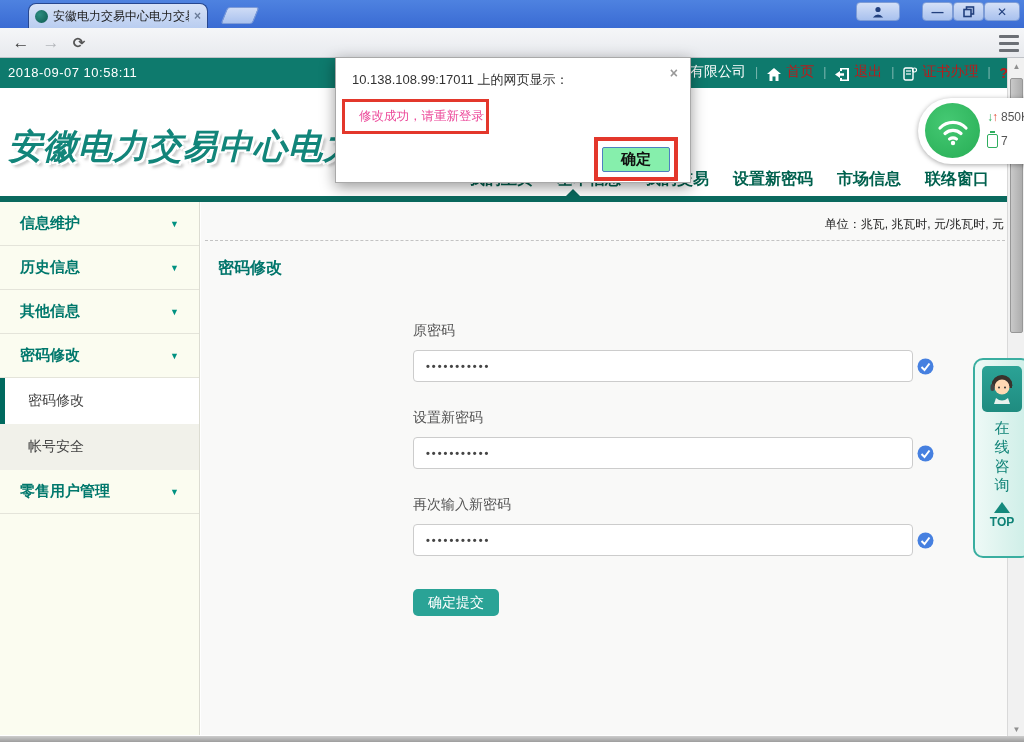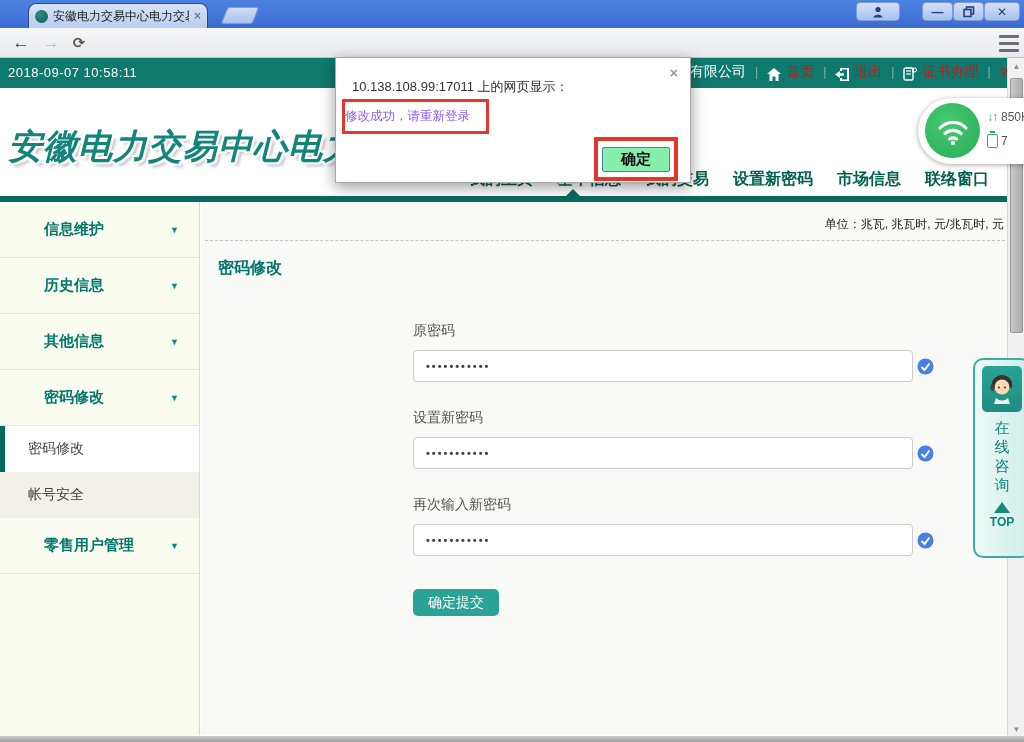--- a/index.html
+++ b/index.html
@@ -60,22 +60,22 @@
     text-shadow:2px 2px 0 #fff,-2px -2px 0 #fff,-2px 2px 0 #fff,2px -2px 0 #fff,4px 4px 3px rgba(90,90,90,.35); }
   
   .main-nav { position:absolute; top:166px; right:35px; display:flex; gap:24px; }
   .nav-item { font-size:16px; font-weight:bold; color:#00614e; line-height:26px; white-space:nowrap; }
   .nav-caret { position:absolute; left:565px; top:189px; width:0; height:0;
     border-left:8px solid transparent; border-right:8px solid transparent; border-bottom:8px solid #0a695e; }
   .nav-underline { position:absolute; left:0; top:196px; width:1007px; height:6px; background:#0a695e; }
   
   .sidebar { position:absolute; left:0; top:202px; width:200px; height:533px; background:#fbfcf0;
     border-right:1px solid #dcdcd2; }
-  .side-item { position:relative; height:56px; border-bottom:1px solid #e4e4da; display:flex; align-items:center;
-    padding-left:44px; font-size:15px; font-weight:bold; color:#00786c; }
+  .side-item { position:relative; height:44px; border-bottom:1px solid #e4e4da; display:flex; align-items:center;
+    padding-left:20px; font-size:15px; font-weight:bold; color:#00786c; }
   .side-item .caret { position:absolute; right:20px; font-size:9px; color:#009181; }
   .side-sub { position:relative; height:46px; display:flex; align-items:center; padding-left:28px;
     font-size:14px; color:#444; }
   .side-sub.active { background:#fff; border-left:5px solid #00695e; padding-left:23px; }
   .side-sub.alt { background:#f1f1ea; }
   
   .content { position:absolute; left:201px; top:202px; width:806px; height:533px; background:#f9f9f8; }
   .units { position:absolute; top:216px; right:20px; font-size:12px; color:#222; z-index:1; }
   .dash-line { position:absolute; left:205px; top:240px; width:800px; border-top:1px dashed #c3c3c3; }
   .page-heading { position:absolute; left:218px; top:258px; font-size:16px; font-weight:bold; color:#00756b; }
@@ -103,25 +103,25 @@
   .c-avatar { margin-top:6px; width:40px; height:46px; background:linear-gradient(#2ba396,#1f8c80);
     border-radius:5px; display:flex; align-items:center; justify-content:center; }
   .c-char { font-size:15px; color:#0e8276; line-height:19px; }
   .c-chars { margin-top:6px; text-align:center; }
   .c-up { margin-top:8px; width:0; height:0; border-left:8px solid transparent; border-right:8px solid transparent;
     border-bottom:11px solid #14897c; }
   .c-top { font-size:12px; font-weight:bold; color:#0e8276; margin-top:2px; }
   
   .dialog { position:absolute; left:335px; top:57px; width:356px; height:126px; background:#fff;
     border:1px solid #a9a9a9; box-shadow:0 4px 14px rgba(0,0,0,.4); z-index:30; }
-  .dlg-title { position:absolute; left:16px; top:20px; font-size:13px; color:#333; }
+  .dlg-title { position:absolute; left:16px; top:13px; font-size:13px; color:#333; }
   .dlg-close { position:absolute; right:12px; top:7px; font-size:14px; font-weight:bold; color:#999; }
   .redbox1 { position:absolute; left:6px; top:41px; width:147px; height:35px; border:3px solid #e3372b;
     display:flex; align-items:center; }
-  .dlg-msg { font-size:12.5px; color:#8b5cf6; padding-left:0; white-space:nowrap; }
+  .dlg-msg { font-size:12.5px; color:#ec4899; padding-left:14px; white-space:nowrap; }
   .redbox2 { position:absolute; left:258px; top:79px; width:84px; height:44px; border:4px solid #e3372b;
     display:flex; align-items:center; justify-content:center; }
   .ok-btn { width:68px; height:25px; background:#86efac; border:1px solid #4e7fc1; border-radius:2px;
     font-size:15px; font-weight:bold; color:#111; display:flex; align-items:center; justify-content:center; }
 </style>
 </head>
 <body>
 
 <div id="screen">
 

